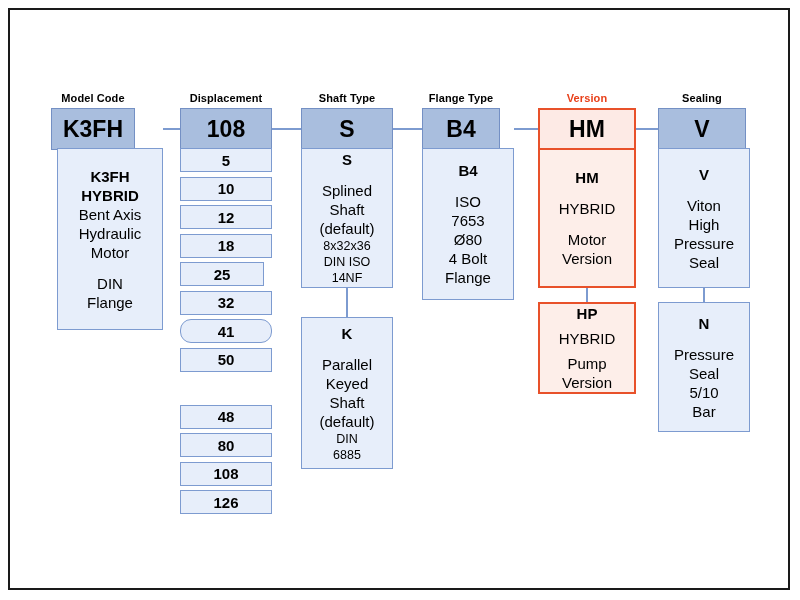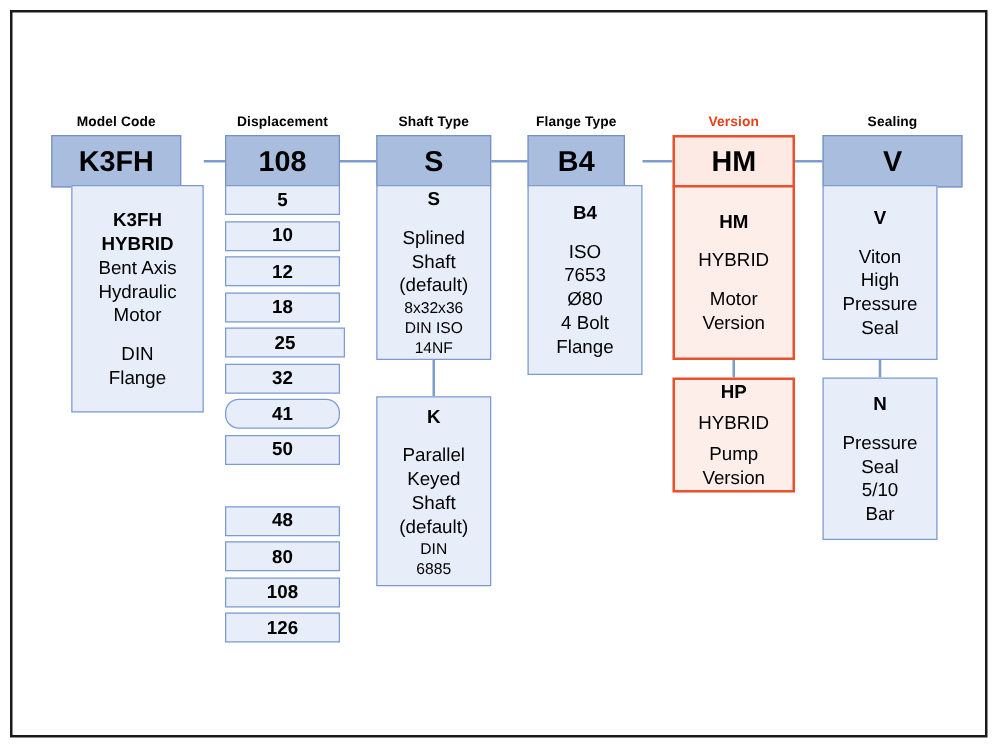--- a/index.html
+++ b/index.html
@@ -133,21 +133,21 @@
 </head>
 <body>
 
 <div id="canvas">
   <div class="diagram" id="diagram-root">
       <div class="hconn" style="left: 153px; top: 118px; width: 17px;"></div>
       <div class="hconn" style="left: 262px; top: 118px; width: 29px;"></div>
       <div class="hconn" style="left: 383px; top: 118px; width: 29px;"></div>
       <div class="hconn" style="left: 504px; top: 118px; width: 24px;"></div>
       <div class="hconn" style="left: 626px; top: 118px; width: 22px;"></div>
-      <div class="col" style="left: 31px; width: 104px; top: 81px;">
+      <div class="col" style="left: 41px; width: 84px; top: 81px;">
         <div class="col-title">Model Code</div>
         <div class="head-box">K3FH</div>
       </div>
       <div class="vconn" style="left: 99px; top: 140px;"></div>
       <div class="opt-box" style="position: absolute; left: 47px; width: 106px; top: 138px; height: 182px;">
         <div class="opt-code">K3FH</div>
         <div class="opt-line bold">HYBRID</div>
         <div class="opt-line">Bent Axis</div>
         <div class="opt-line">Hydraulic</div>
         <div class="opt-line">Motor</div>
@@ -157,21 +157,21 @@
       </div>
       <div class="col" style="left: 170px; width: 92px; top: 81px;">
         <div class="col-title">Displacement</div>
         <div class="head-box">108</div>
       </div>
       <div class="vconn" style="left: 215px; top: 140px;"></div>
       <div class="num-box" style="position: absolute; left: 170px; width: 92px; top: 138px;">5</div>
       <div class="num-box" style="position: absolute; left: 170px; width: 92px; top: 166.5px;">10</div>
       <div class="num-box" style="position: absolute; left: 170px; width: 92px; top: 195px;">12</div>
       <div class="num-box" style="position: absolute; left: 170px; width: 92px; top: 223.5px;">18</div>
-      <div class="num-box" style="position: absolute; left: 170px; width: 96px; top: 252px;">25</div>
+      <div class="num-box" style="position: absolute; left: 170px; width: 84px; top: 252px;">25</div>
       <div class="num-box" style="position: absolute; left: 170px; width: 92px; top: 280.5px;">32</div>
       <div class="num-box" style="position: absolute; left: 170px; width: 92px; top: 309px; border-radius: 11px;">41</div>
       <div class="num-box" style="position: absolute; left: 170px; width: 92px; top: 337.5px;">50</div>
       <div class="num-box" style="position: absolute; left: 170px; width: 92px; top: 394.5px;">48</div>
       <div class="num-box" style="position: absolute; left: 170px; width: 92px; top: 423px;">80</div>
       <div class="num-box" style="position: absolute; left: 170px; width: 92px; top: 451.5px;">108</div>
       <div class="num-box" style="position: absolute; left: 170px; width: 92px; top: 480px;">126</div>
       <div class="col" style="left: 291px; width: 92px; top: 81px;">
         <div class="col-title">Shaft Type</div>
         <div class="head-box">S</div>
@@ -227,21 +227,21 @@
       </div>
       <div class="vconn" style="left: 576px; top: 278px; height: 14px;"></div>
       <div class="opt-box accent" style="position: absolute; left: 528px; width: 98px; top: 292px; height: 92px;">
         <div class="opt-code">HP</div>
         <div class="opt-gap"></div>
         <div class="opt-line">HYBRID</div>
         <div class="opt-gap"></div>
         <div class="opt-line">Pump</div>
         <div class="opt-line">Version</div>
       </div>
-      <div class="col" style="left: 648px; width: 112px; top: 81px;">
+      <div class="col" style="left: 648px; width: 88px; top: 81px;">
         <div class="col-title">Sealing</div>
         <div class="head-box">V</div>
       </div>
       <div class="vconn" style="left: 693px; top: 140px;"></div>
       <div class="opt-box" style="position: absolute; left: 648px; width: 92px; top: 138px; height: 140px;">
         <div class="opt-code">V</div>
         <div class="opt-gap"></div>
         <div class="opt-line">Viton</div>
         <div class="opt-line">High</div>
         <div class="opt-line">Pressure</div>

